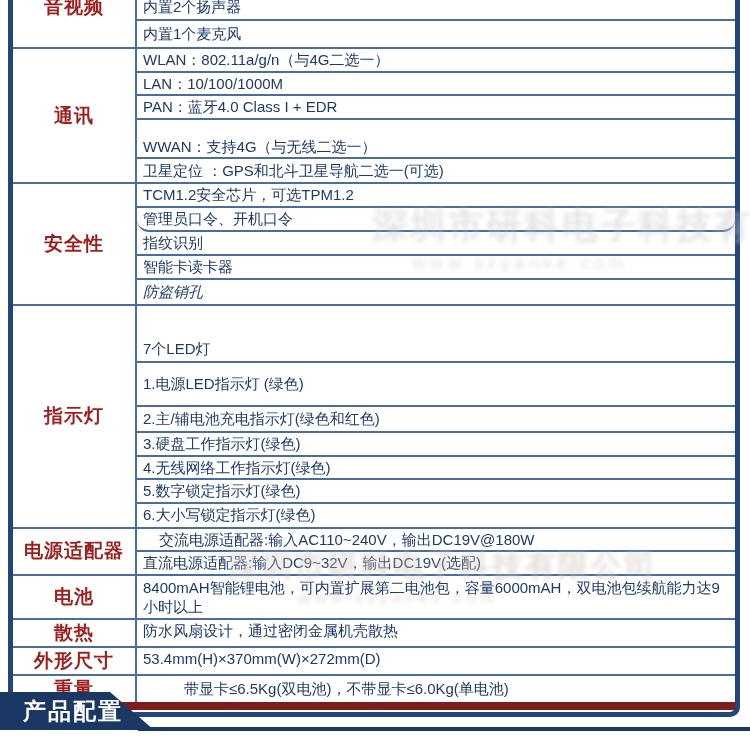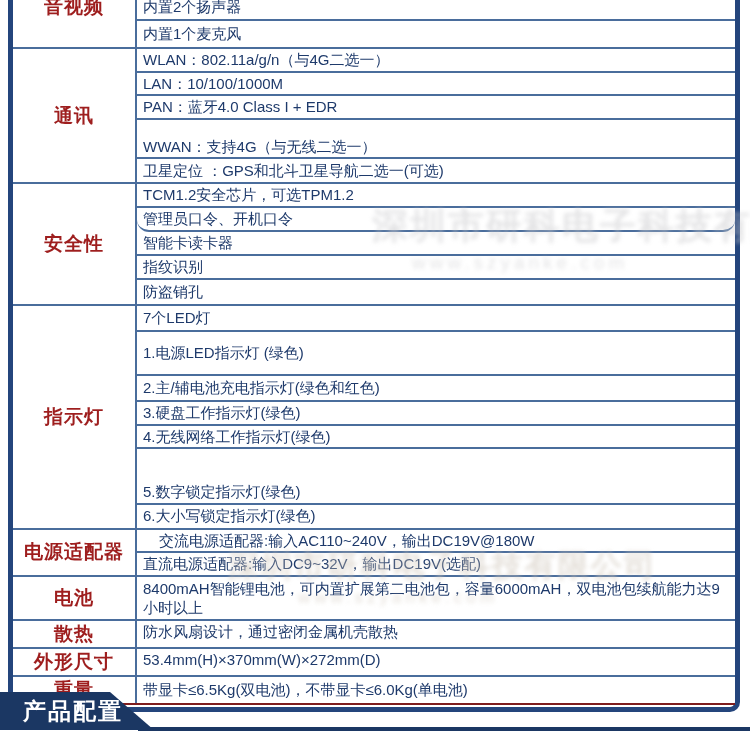--- a/index.html
+++ b/index.html
@@ -12,21 +12,21 @@
   .spec-table {
     position:absolute; left:8px; top:-6px; width:732px;
     box-sizing:border-box;
     border:5px solid #24457c; border-top:none;
     border-radius:0 0 10px 10px;
     padding-bottom:2px;
     background:#ffffff;
   }
   .section { display:flex; }
   .section + .section { border-top:2px solid #4a6d9c; }
-  .section:last-child { border-bottom:2px solid #7f1d1d; }
+  .section:last-child { border-bottom:8px solid #7f1d1d;gap:41px; }
   .cat {
     flex:0 0 122px; width:122px;
     display:flex; align-items:center; justify-content:center;
     color:#9e1e1e; font-weight:bold; font-size:19px;
     border-right:2px solid #4a6d9c;
     letter-spacing:1px;
   }
   .cat-top { align-items:flex-start; padding-top:0px; }
   .rows { flex:1; display:flex; flex-direction:column; min-width:0; }
   .row {
@@ -100,49 +100,49 @@
       <div class="section">
         <div class="cat">安全性</div>
         <div class="rows">
           <div class="row" style="min-height: 24px;">
             <span>TCM1.2安全芯片，可选TPM1.2</span>
           </div>
           <div class="row" style="min-height: 24px; border-radius: 12px;">
             <span>管理员口令、开机口令</span>
           </div>
           <div class="row" style="min-height: 24px;">
+            <span>指纹识别</span>
+          </div>
+          <div class="row" style="min-height: 24px;">
             <span>智能卡读卡器</span>
           </div>
-          <div class="row" style="min-height: 24px;">
-            <span>指纹识别</span>
-          </div>
-          <div class="row" style="min-height: 24px;">
+          <div class="row" style="min-height: 24px; font-style: italic;">
             <span>防盗销孔</span>
           </div>
         </div>
       </div>
       <div class="section">
         <div class="cat">指示灯</div>
         <div class="rows">
-          <div class="row" style="min-height: 26px;">
+          <div class="row" style="min-height: 26px; margin-top: 31px;">
             <span>7个LED灯</span>
           </div>
           <div class="row" style="min-height: 44px;">
             <span>1.电源LED指示灯 (绿色)</span>
           </div>
           <div class="row" style="min-height: 26px;">
             <span>2.主/辅电池充电指示灯(绿色和红色)</span>
           </div>
           <div class="row" style="min-height: 23px;">
             <span>3.硬盘工作指示灯(绿色)</span>
           </div>
           <div class="row" style="min-height: 23px;">
             <span>4.无线网络工作指示灯(绿色)</span>
           </div>
-          <div class="row" style="min-height: 23px; margin-top: 32px;">
+          <div class="row" style="min-height: 23px;">
             <span>5.数字锁定指示灯(绿色)</span>
           </div>
           <div class="row" style="min-height: 23px;">
             <span>6.大小写锁定指示灯(绿色)</span>
           </div>
         </div>
       </div>
       <div class="section">
         <div class="cat">电源适配器</div>
         <div class="rows">

